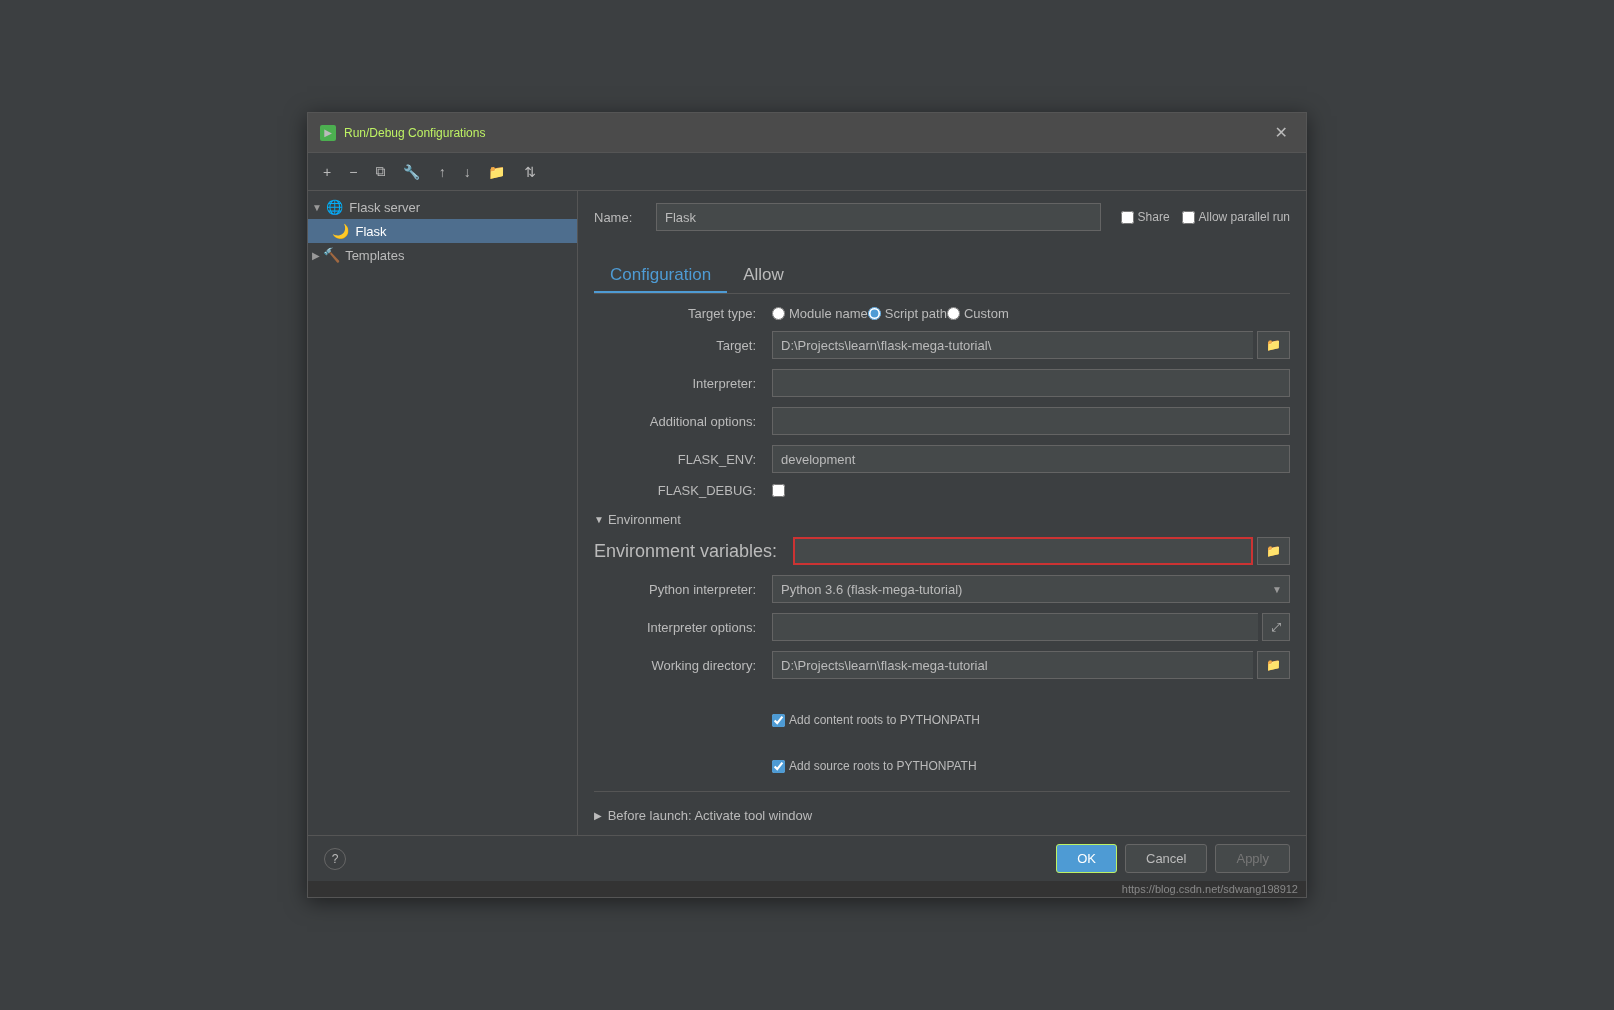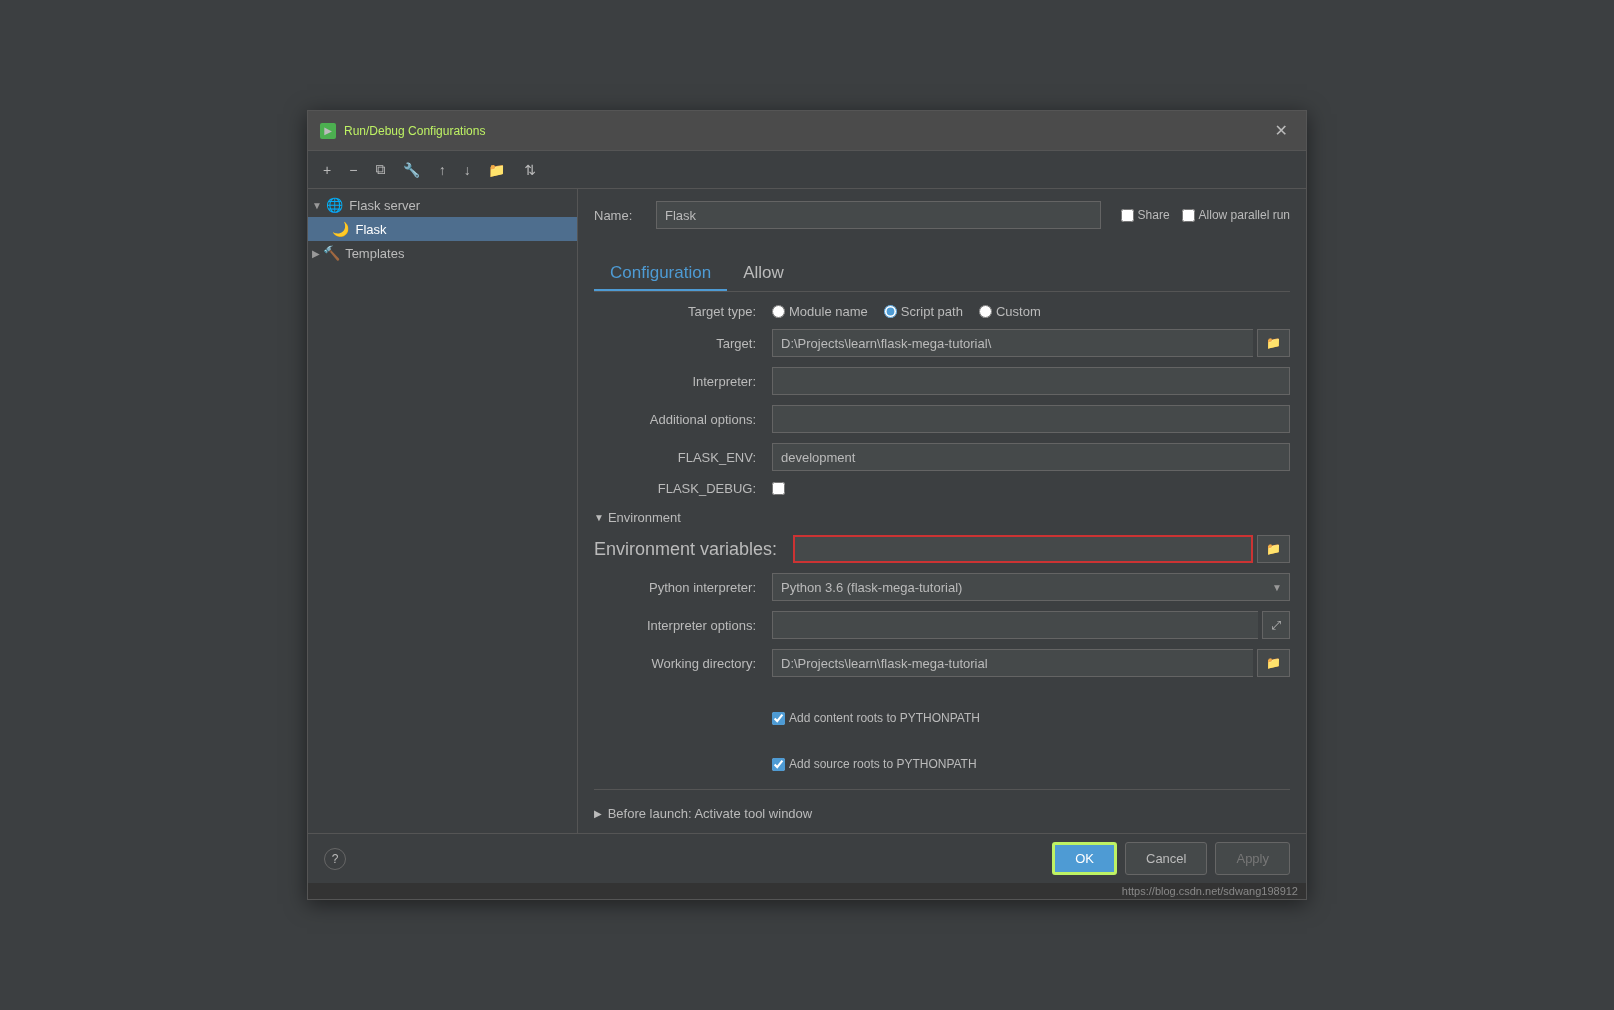--- a/index.html
+++ b/index.html
@@ -189,21 +189,21 @@
       border: 1px solid #646464;
       color: #bbbbbb;
       padding: 3px 8px;
       cursor: pointer;
       font-size: 12px;
       height: 28px;
     }
     .radio-group {
       display: flex;
       align-items: center;
-      gap: 16px;
+      gap: 0;
       flex: 1;
     }
     .radio-label {
       display: flex;
       align-items: center;
       gap: 4px;
       cursor: pointer;
       font-size: 13px;
     }
     .radio-label input[type=radio] {
@@ -314,21 +314,21 @@
       gap: 8px;
     }
     .action-btn {
       padding: 6px 20px;
       cursor: pointer;
       font-size: 13px;
       border-radius: 3px;
     }
     .ok-btn {
       background: #4e9bd4;
-      border: 3px solid #bef264;
+      border: 1px solid #bef264;
       color: white;
     }
     .cancel-btn {
       background: #45494a;
       border: 1px solid #666;
       color: #bbbbbb;
     }
     .apply-btn {
       background: #45494a;
       border: 1px solid #666;

